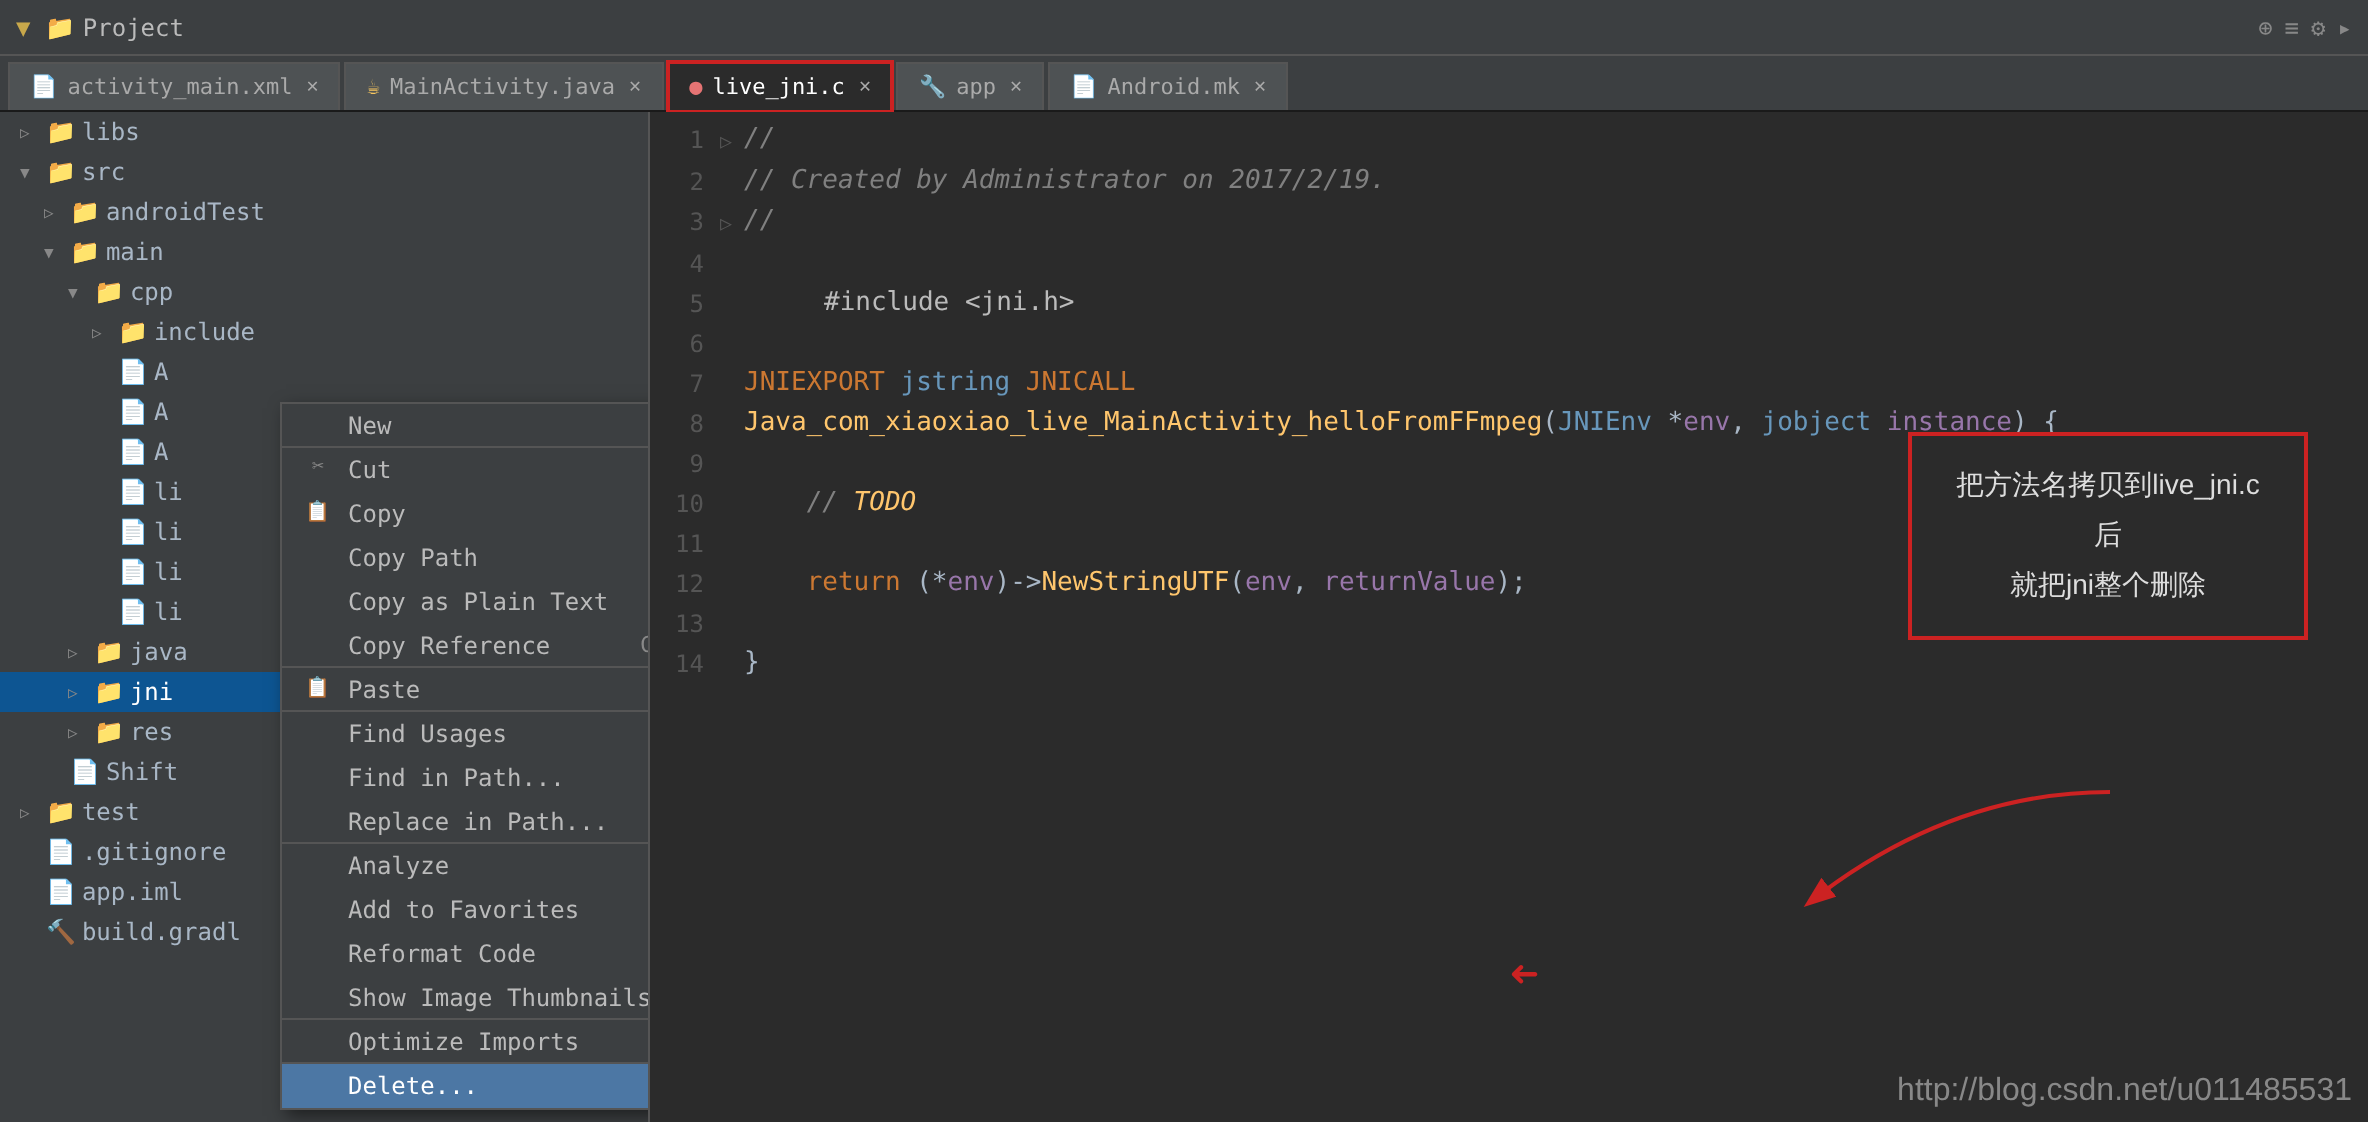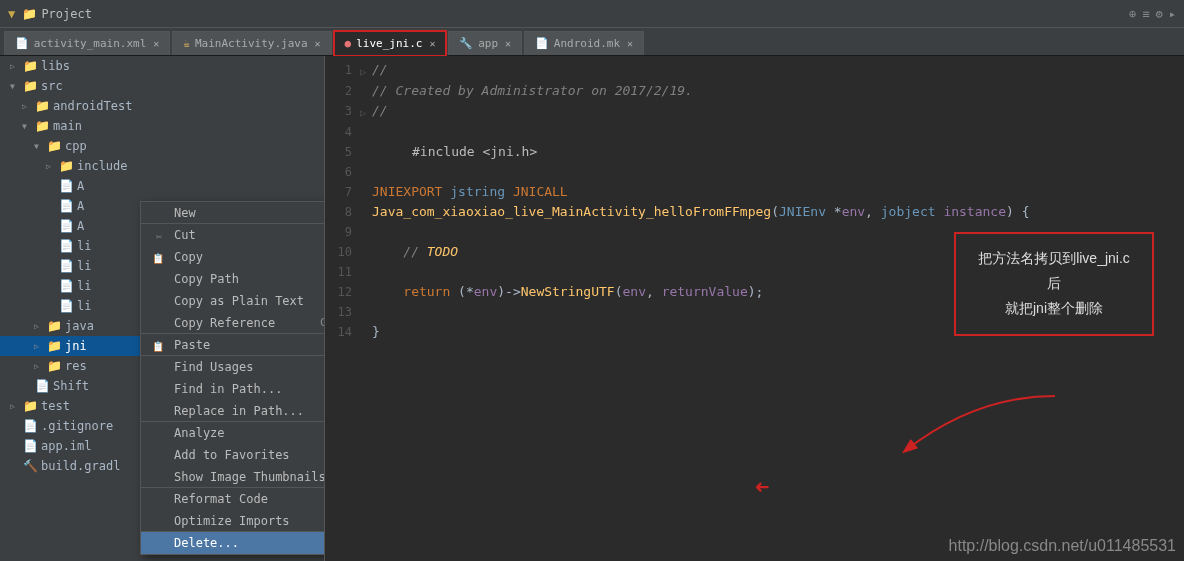--- a/index.html
+++ b/index.html
@@ -106,21 +106,21 @@
       height: 22px;
       display: flex;
       align-items: center;
       padding: 0 8px;
       cursor: pointer;
       color: #bbb;
       justify-content: space-between;
     }
     .menu-item.highlighted { background: #4c77a4; color: #fff; }
     .menu-item.separator-after { border-bottom: 1px solid #555; }
-    .menu-item-label { display: flex; align-items: flex-end; gap: 5px; }
+    .menu-item-label { display: flex; align-items: flex-start; gap: 5px; }
     .menu-shortcut { color: #888; font-size: 11px; }
     .menu-icon-area { width: 20px; text-align: center; color: #888; font-size: 10px; }
     .menu-item.has-submenu { }
 
     
     .editor {
       flex: 1;
       background: #2b2b2b;
       overflow: hidden;
       position: relative;
@@ -412,31 +412,31 @@
         </div>
 
       </div>
       <div class="menu-item">
         <div class="menu-item-label">
           <span class="menu-icon-area"></span>
           <span>Add to Favorites</span>
         </div>
         <span class="menu-shortcut"></span>
       </div>
+      <div class="menu-item">
+        <div class="menu-item-label">
+          <span class="menu-icon-area"></span>
+          <span>Reformat Code</span>
+        </div>
+
+      </div>
       <div class="menu-item separator-after">
         <div class="menu-item-label">
           <span class="menu-icon-area"></span>
           <span>Show Image Thumbnails</span>
-        </div>
-
-      </div>
-      <div class="menu-item">
-        <div class="menu-item-label">
-          <span class="menu-icon-area"></span>
-          <span>Reformat Code</span>
         </div>
 
       </div>
       <div class="menu-item separator-after">
         <div class="menu-item-label">
           <span class="menu-icon-area"></span>
           <span>Optimize Imports</span>
         </div>
 
       </div>
@@ -518,21 +518,21 @@
         <span class="line-fold"></span>
         <span class="line-code"></span>
       </div>
       <div class="line">
         <span class="line-num">14</span>
         <span class="line-fold"></span>
         <span class="line-code">}</span>
       </div>
     </div>
 
-    <div class="annotation-box" style="right: 30px; top: 160px; width: 200px; margin-top: 16px;">
+    <div class="annotation-box" style="right: 30px; top: 160px; width: 200px;">
       <div>把方法名拷贝到live_jni.c后</div>
       <div>就把jni整个删除</div>
     </div>
 
     <div style="position:absolute; left:430px; bottom:60px; color:#cc2222; font-size:24px; transform: rotate(180deg);">
       ➜
     </div>
     <svg style="position:absolute; left:500px; top:330px; width:250px; height:80px;" viewBox="0 0 250 80">
       <path d="M 230 10 Q 150 10 80 65" stroke="#cc2222" stroke-width="2" fill="none" marker-end="url(#arrow)"></path>
       <defs>

